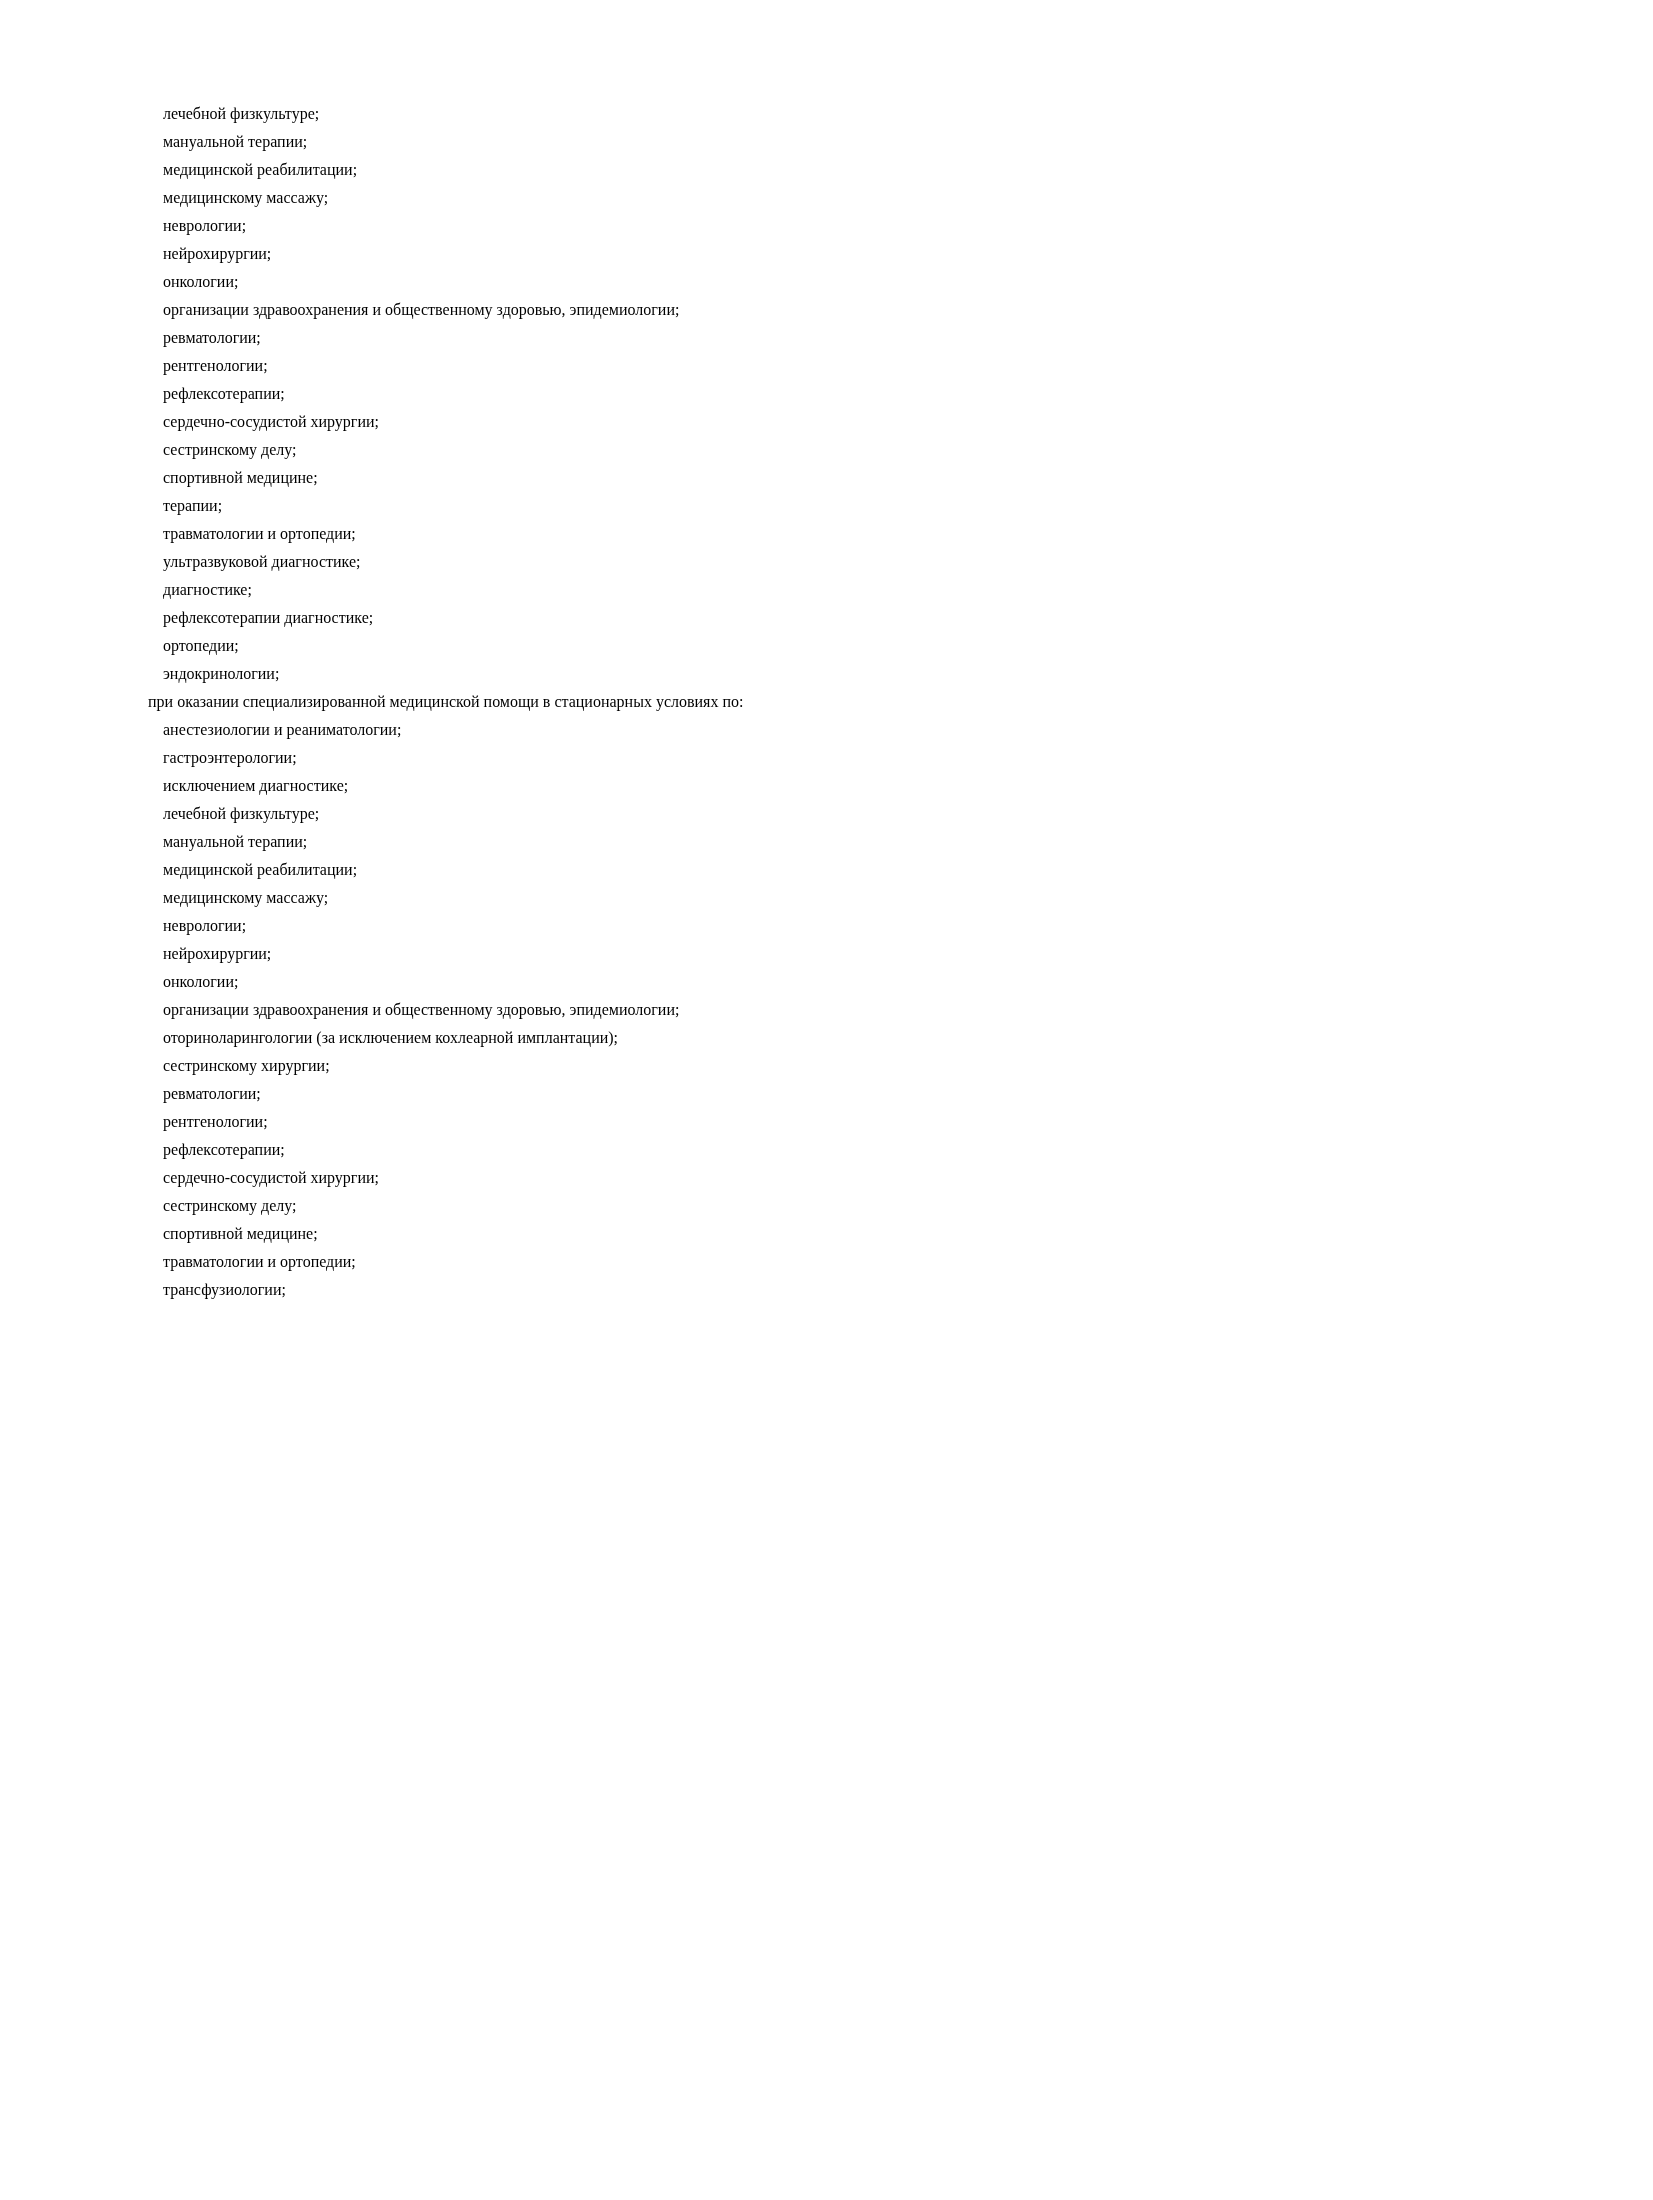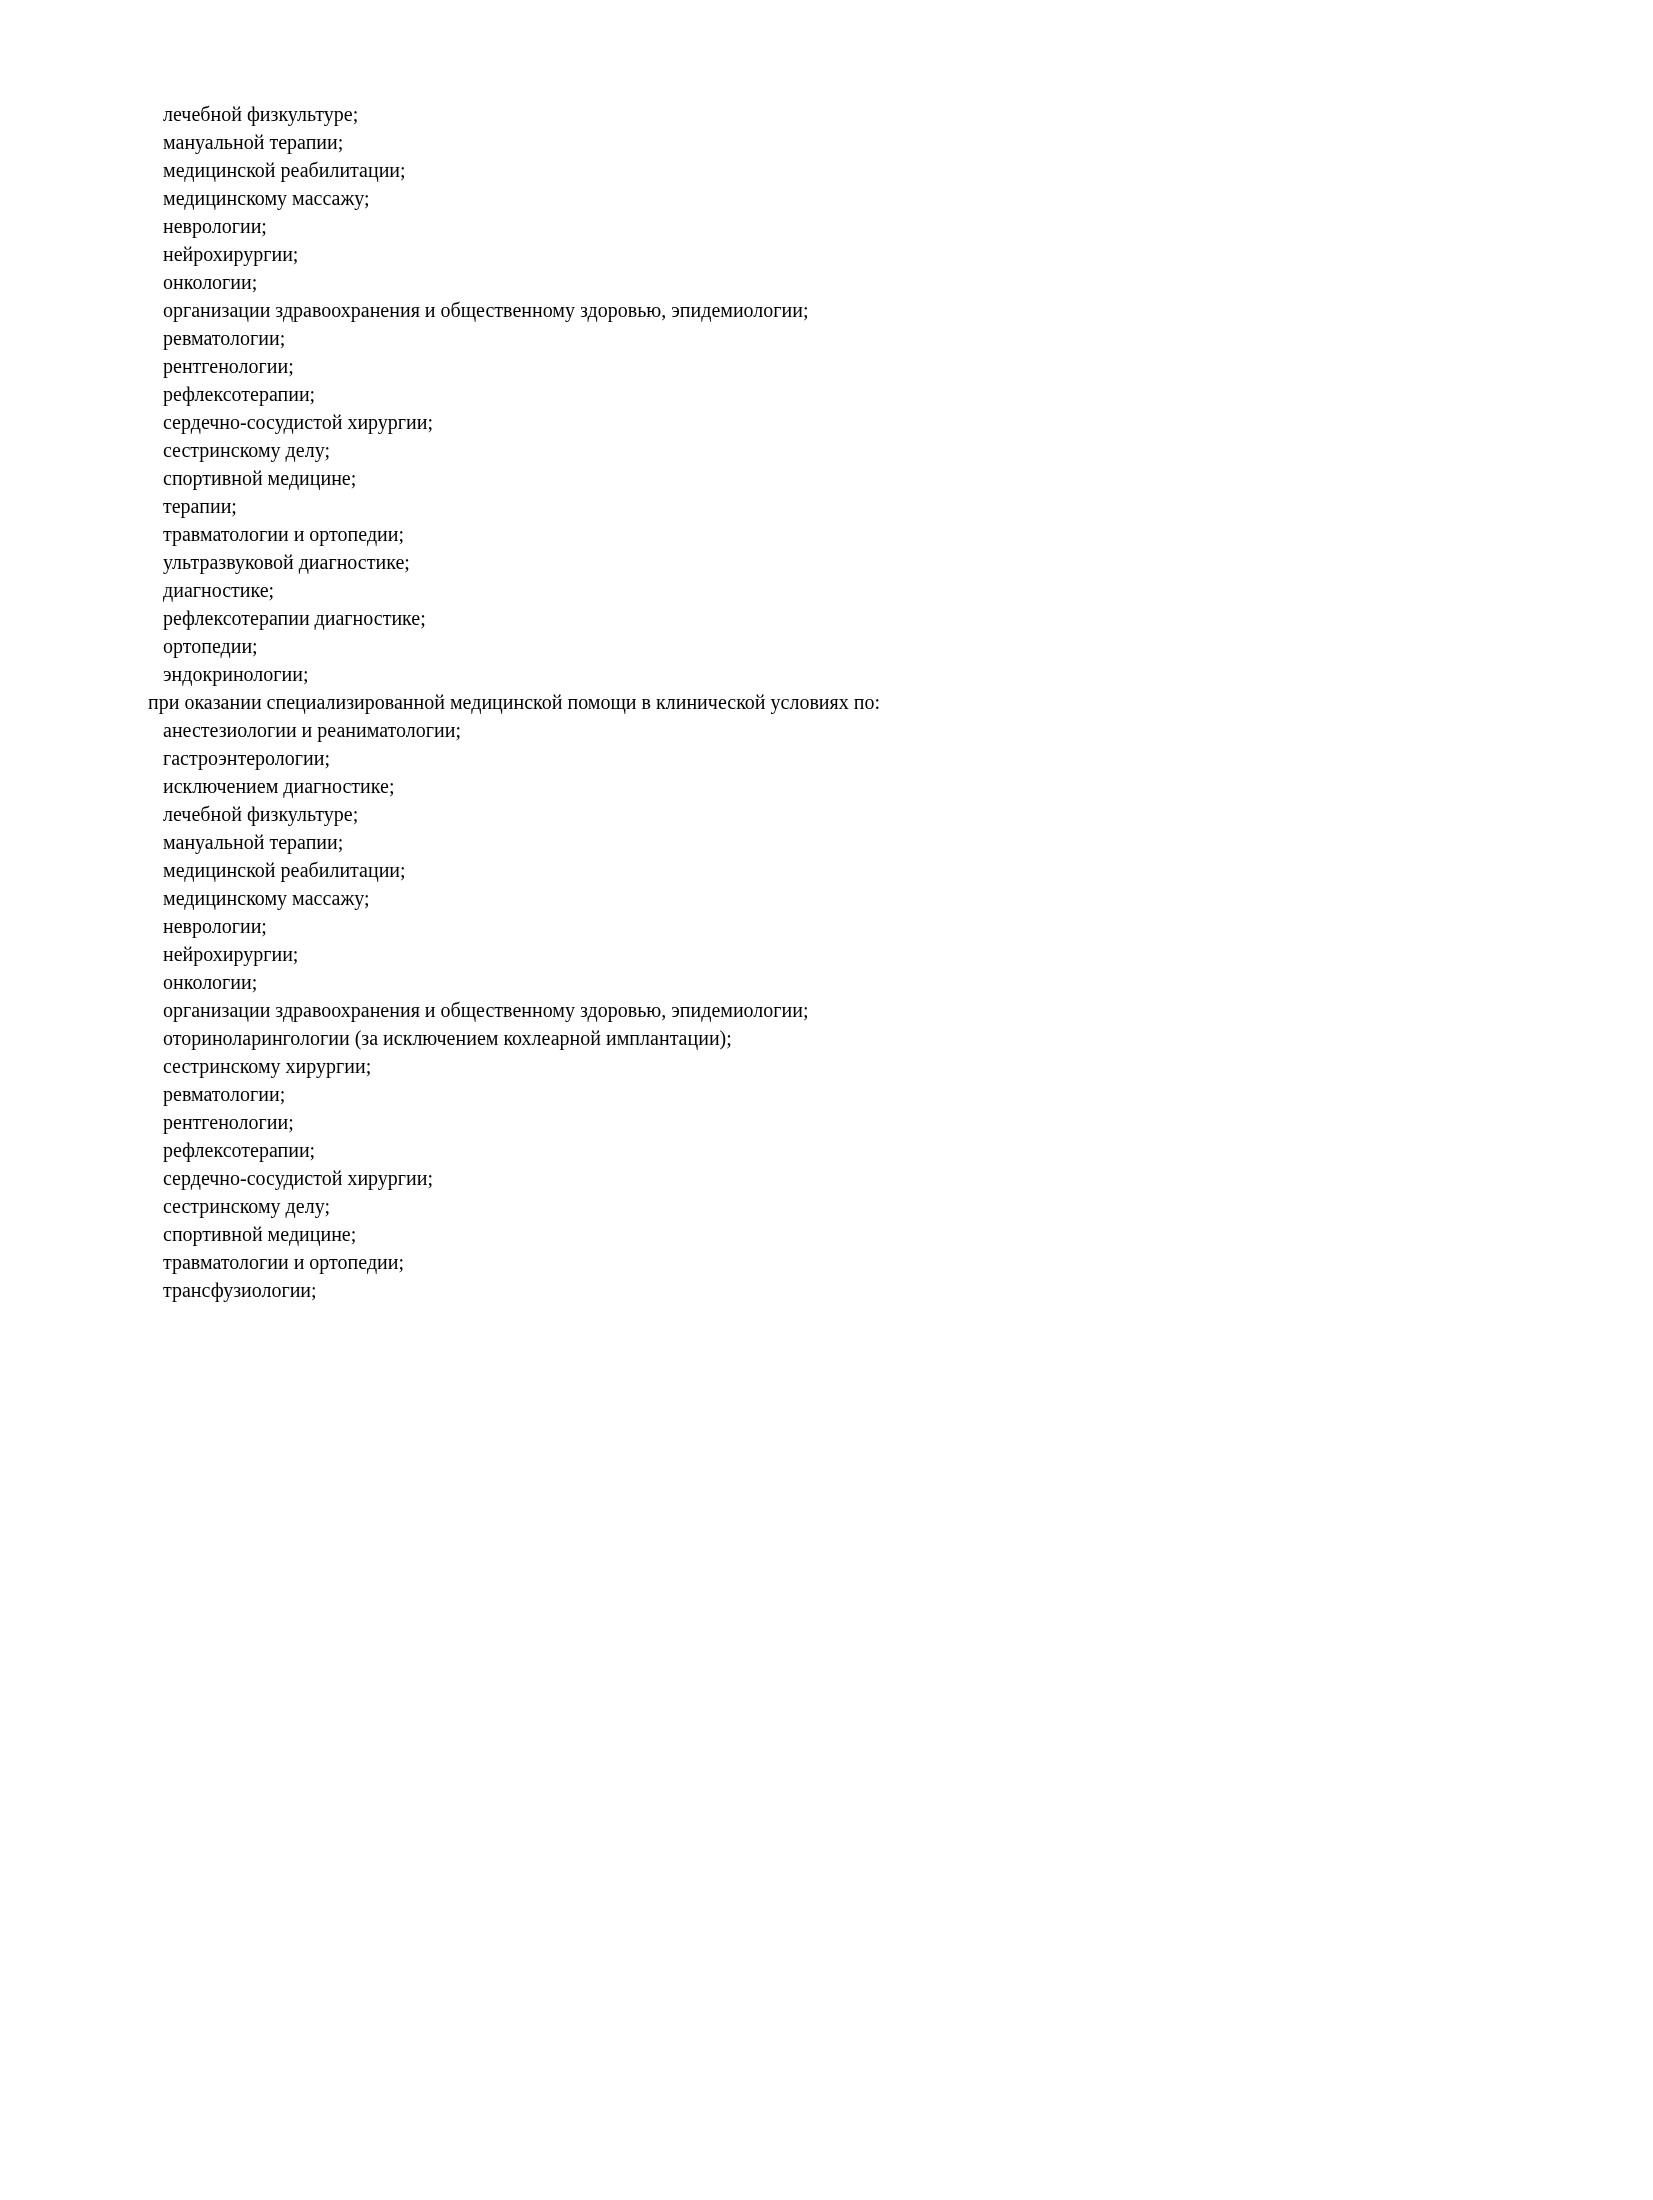--- a/index.html
+++ b/index.html
@@ -7,21 +7,21 @@
     padding: 0;
     background: #ffffff;
   }
   .page {
     position: relative;
     width: 1653px;
     height: 2200px;
     background: #ffffff;
     color: #000000;
     font-family: "Liberation Serif", serif;
-    font-size: 20px;
+    font-size: 16px;
     overflow: hidden;
   }
   .text-block {
     position: absolute;
     top: 100px;
     left: 0;
     right: 0;
   }
   .line {
     line-height: 28px;
@@ -50,21 +50,21 @@
       <div class="line indent-1">сердечно-сосудистой хирургии;</div>
       <div class="line indent-1">сестринскому делу;</div>
       <div class="line indent-1">спортивной медицине;</div>
       <div class="line indent-1">терапии;</div>
       <div class="line indent-1">травматологии и ортопедии;</div>
       <div class="line indent-1">ультразвуковой диагностике;</div>
       <div class="line indent-1">диагностике;</div>
       <div class="line indent-1">рефлексотерапии диагностике;</div>
       <div class="line indent-1">ортопедии;</div>
       <div class="line indent-1">эндокринологии;</div>
-      <div class="line indent-0">при оказании специализированной медицинской помощи в клинической условиях по:</div>
+      <div class="line indent-0">при оказании специализированной медицинской помощи в стационарных условиях по:</div>
       <div class="line indent-1">анестезиологии и реаниматологии;</div>
       <div class="line indent-1">гастроэнтерологии;</div>
       <div class="line indent-1">исключением диагностике;</div>
       <div class="line indent-1">лечебной физкультуре;</div>
       <div class="line indent-1">мануальной терапии;</div>
       <div class="line indent-1">медицинской реабилитации;</div>
       <div class="line indent-1">медицинскому массажу;</div>
       <div class="line indent-1">неврологии;</div>
       <div class="line indent-1">нейрохирургии;</div>
       <div class="line indent-1">онкологии;</div>

